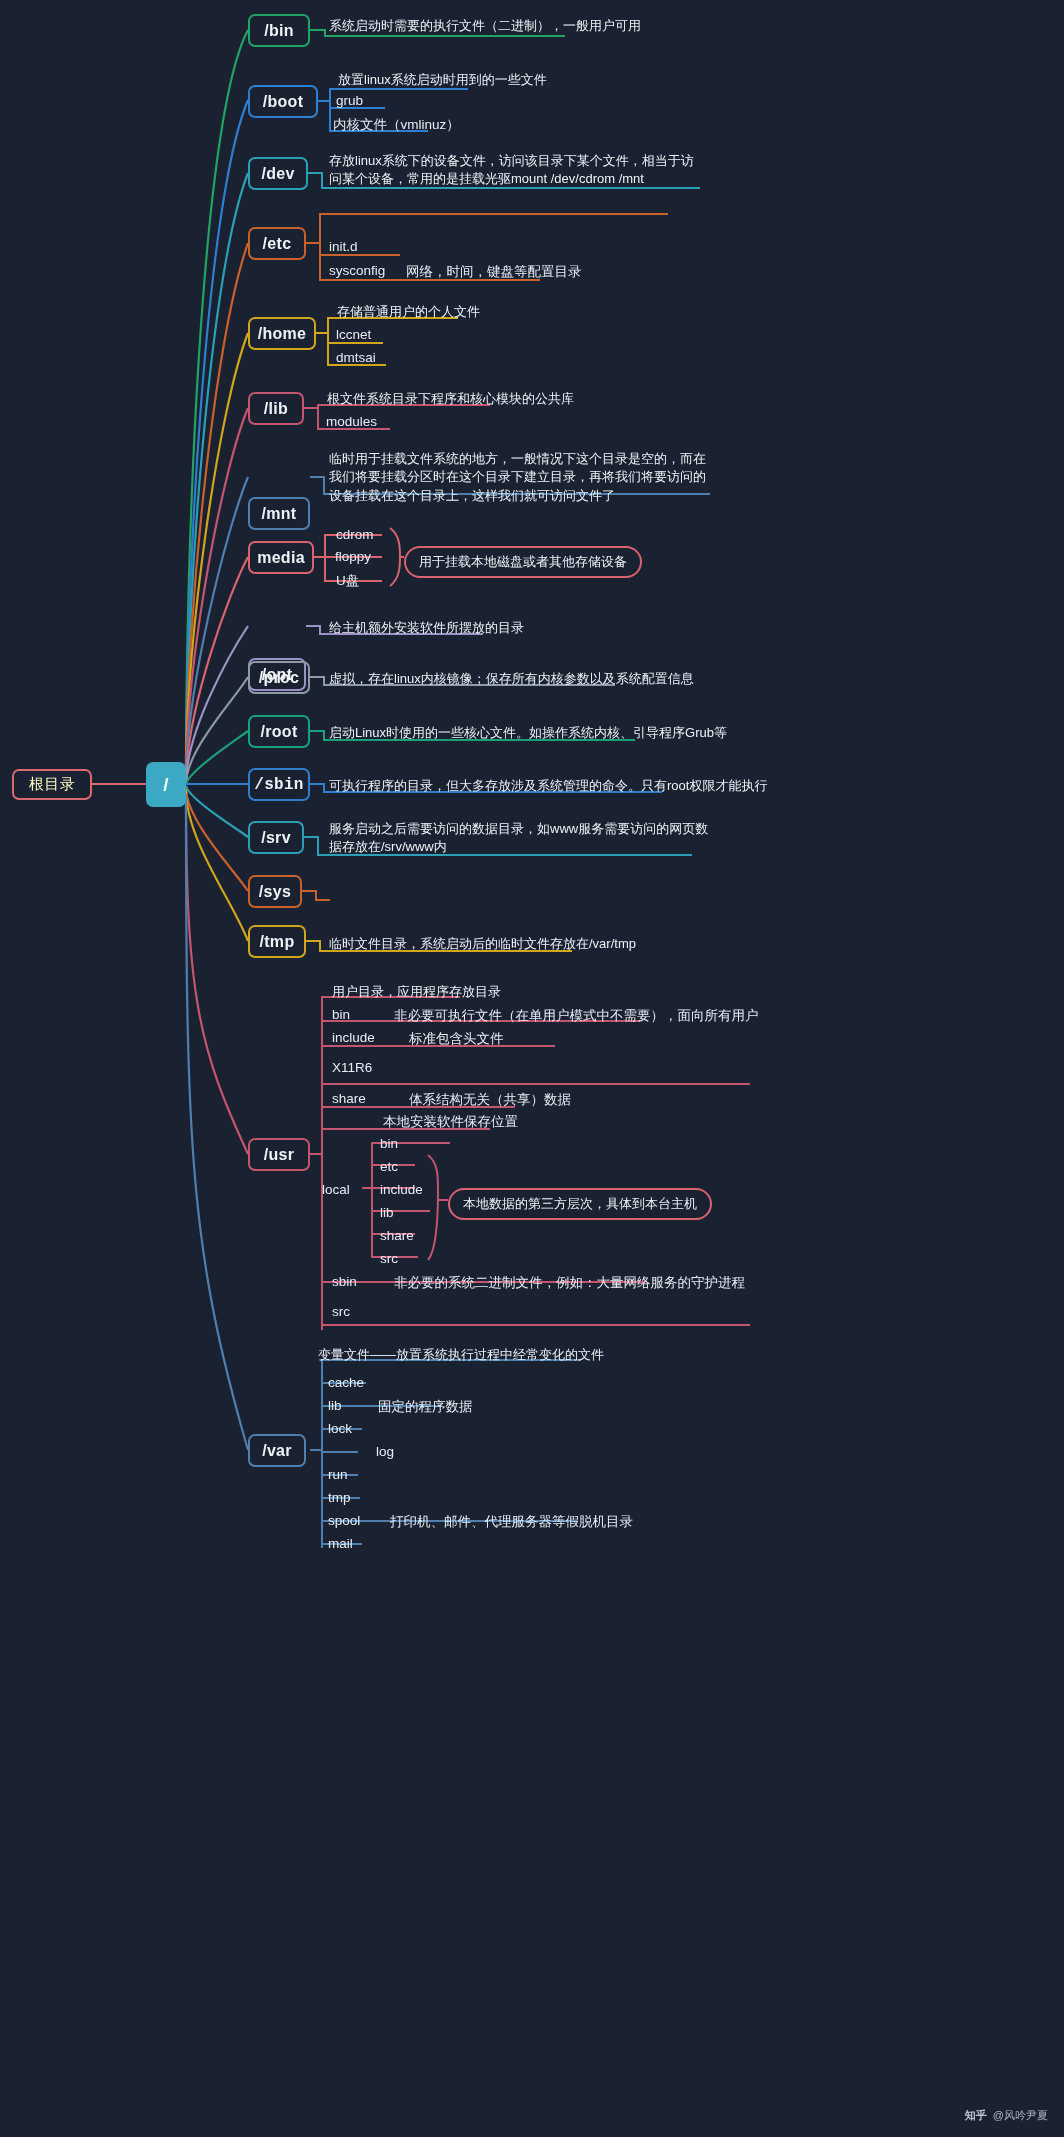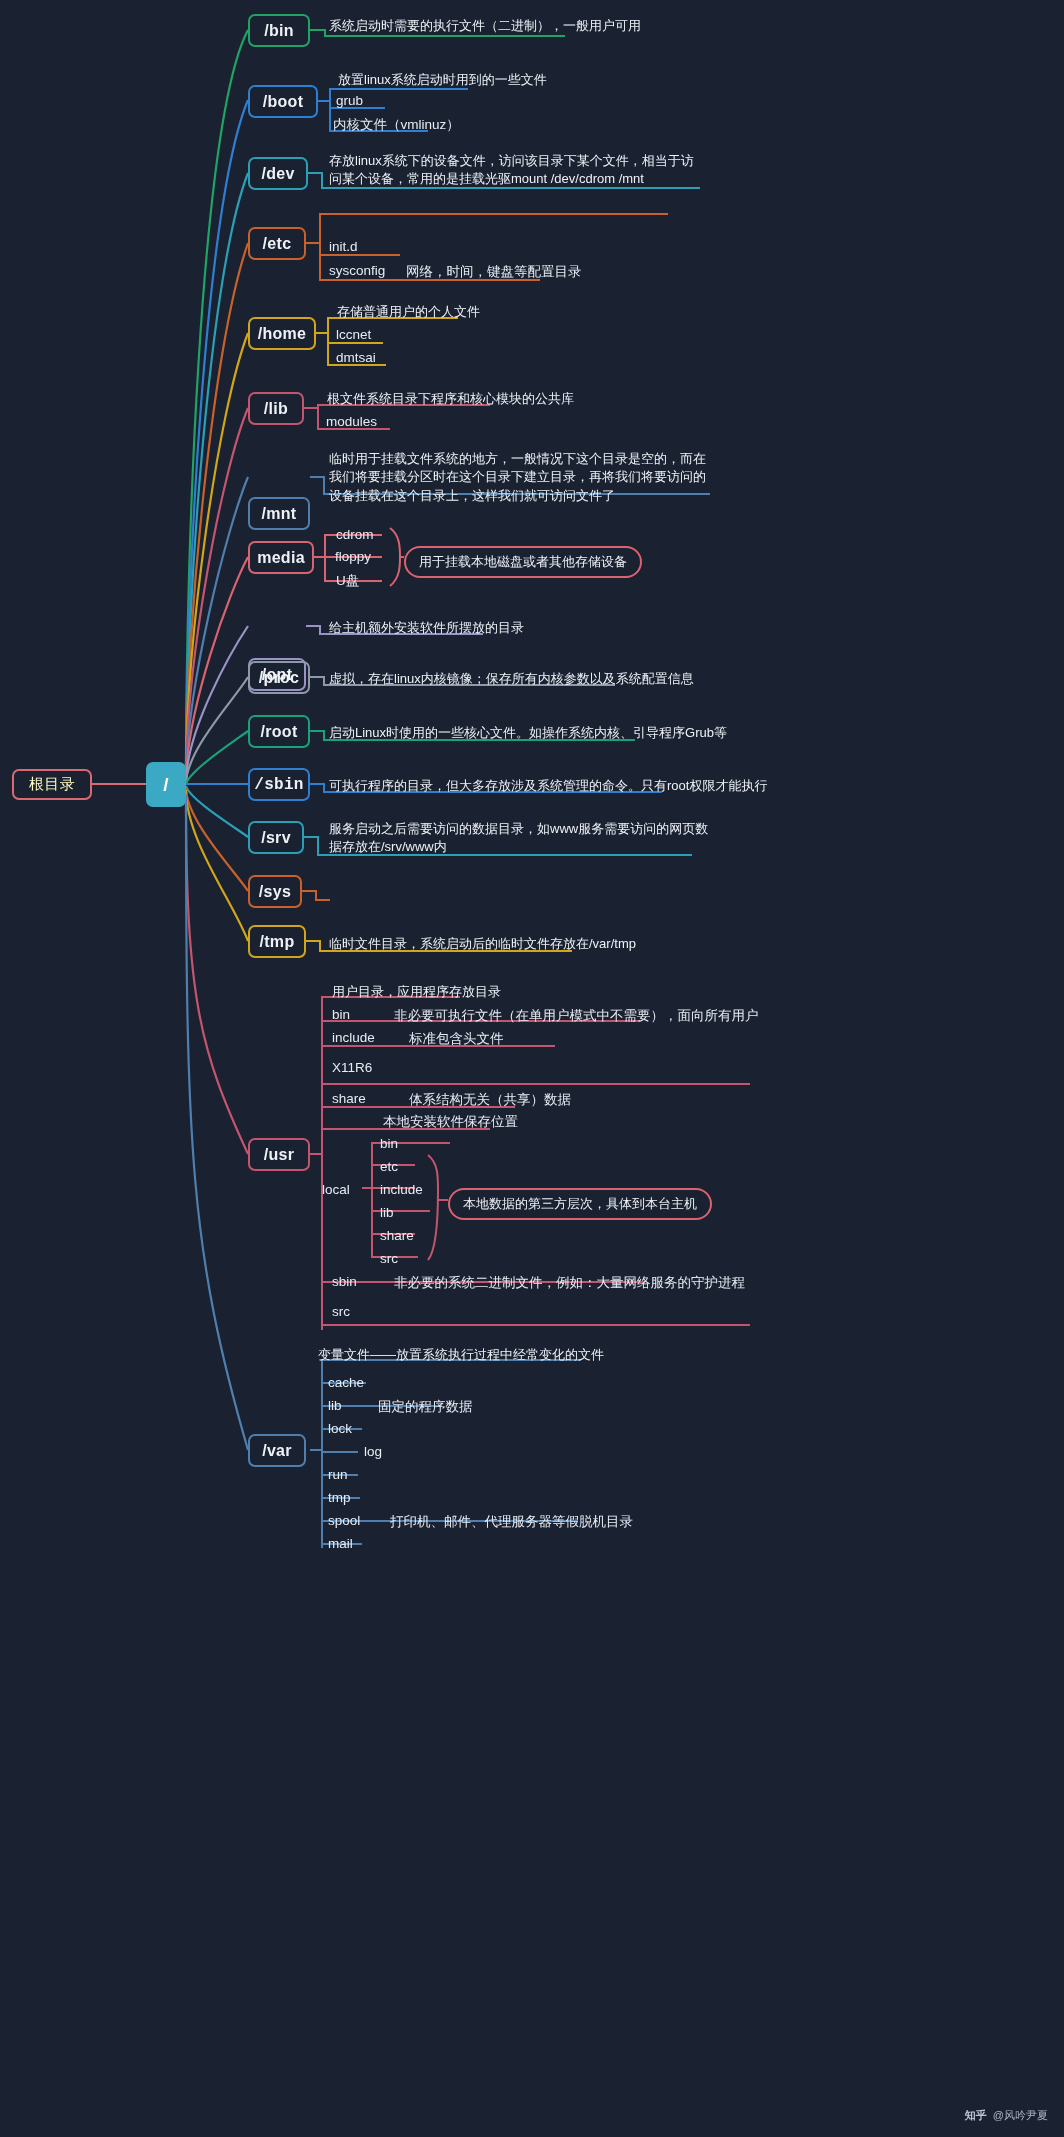--- a/index.html
+++ b/index.html
@@ -303,21 +303,21 @@
 
   <div class="node" style="left:248px; top:1434px; width:58px; height:33px; border-color:#4f7fae;">
     <span>/var</span>
   </div>
   <div class="desc" style="left:318px; top:1346px; width:340px;">变量文件——放置系统执行过程中经常变化的文件</div>
 
   <div class="leaf" style="left:328px; top:1375px;">cache</div>
   <div class="leaf" style="left:328px; top:1398px;">lib</div>
   <div class="leaf" style="left:378px; top:1398px;">固定的程序数据</div>
   <div class="leaf" style="left:328px; top:1421px;">lock</div>
-  <div class="leaf" style="left:324px; top:1444px;padding-left:40px;">log</div>
+  <div class="leaf" style="left:336px; top:1444px;padding-left:40px;">log</div>
   <div class="leaf" style="left:328px; top:1467px;">run</div>
   <div class="leaf" style="left:328px; top:1490px;">tmp</div>
   <div class="leaf" style="left:328px; top:1513px;">spool</div>
   <div class="leaf" style="left:390px; top:1513px;">打印机、邮件、代理服务器等假脱机目录</div>
   <div class="leaf" style="left:328px; top:1536px;">mail</div>
 
   <div class="watermark">
     <span class="wm-logo">知乎</span><span>@风吟尹夏</span>
   </div>
 

